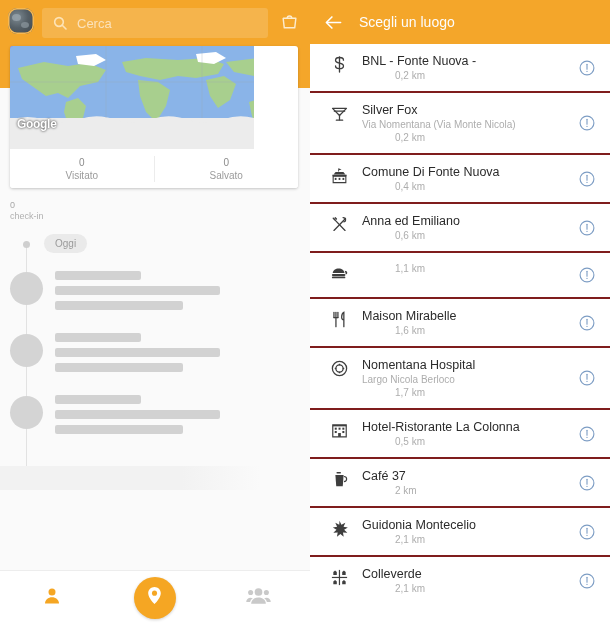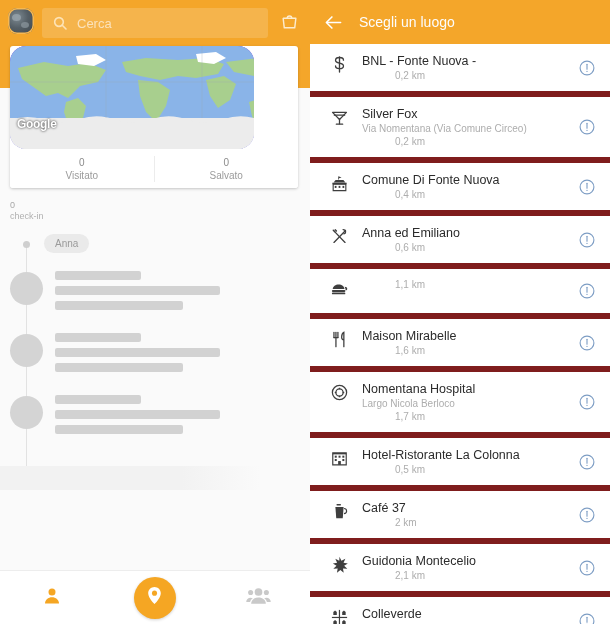--- a/index.html
+++ b/index.html
@@ -71,21 +71,20 @@
     width: 288px; height: 142px;
     background: #ffffff;
     border-radius: 3px;
     box-shadow: 0 1px 3px rgba(0,0,0,.22);
     overflow: hidden;
   }
   .map-img {
     position: relative; width: 244px; height: 103px;
     background: #6d28d9;
     overflow: hidden;
-    border-radius: 16px;
   }
   .map-svg { position: absolute; inset: 0; width: 288px; height: 103px; display:block; }
   .google-wm {
     position: absolute; left: 7px; bottom: 18px;
     font-family: "Liberation Sans", sans-serif;
     font-size: 12px; font-weight: bold; color: #ffffff;
     letter-spacing: -.3px;
     text-shadow: 0 0 2px rgba(0,0,0,.55), 0 0 3px rgba(0,0,0,.45);
   }
   .stats-row {
@@ -179,21 +178,21 @@
     font-size: 14px; color: #fdfdfd;
   }
   .place-list {
     position: absolute; top: 44px; left: 0;
     width: 300px; height: 580px;
     overflow: hidden;
   }
   .place-row {
     display: flex; align-items: flex-start;
     padding: 9px 10px 9px 14px;
-    border-bottom: 6px solid #7f1d1d;
+    border-bottom: 2px solid #7f1d1d;
     min-height: 42px;
   }
   .place-row:last-child { border-bottom: 0; }
   .p-icon {
     flex: 0 0 30px; width: 30px;
     display: flex; align-items: center; justify-content: center;
     padding-top: 2px;
     color: #3e3e3e;
   }
   .p-body { flex: 1 1 auto; padding-left: 8px; min-width: 0; }
@@ -282,21 +281,21 @@
 
     <div class="checkin">
       <div class="checkin-num">0</div>
       <div class="checkin-lbl">check-in</div>
     </div>
 
     <div class="timeline">
       <div class="tl-line"></div>
       <div class="today-row"></div>
       <div class="today-dot"></div>
-      <div class="today-chip">Anna</div>
+      <div class="today-chip">Oggi</div>
 
       <div class="sk-block" style="top:38px;height:60px;">
         <div class="sk-circle" style="top:2px;"></div>
         <div class="sk-bar" style="left:55px; top:1px;  width:86px;"></div>
         <div class="sk-bar" style="left:55px; top:16px; width:165px;"></div>
         <div class="sk-bar" style="left:55px; top:31px; width:128px;"></div>
       </div>
 
       <div class="sk-block" style="top:100px;height:60px;">
         <div class="sk-circle" style="top:2px;"></div>
@@ -385,21 +384,21 @@
           <div class="p-icon">
             <svg viewBox="0 0 24 24" width="19" height="19" fill="none" stroke="#3e3e3e" stroke-width="1.6" stroke-linejoin="round" stroke-linecap="round">
     <path d="M3.2 5.5h17.6L12 14.5z"></path>
     <line x1="12" y1="14.5" x2="12" y2="20"></line>
     <line x1="8" y1="20.4" x2="16" y2="20.4"></line>
     <line x1="5.5" y1="9" x2="18.5" y2="9"></line>
   </svg>
           </div>
           <div class="p-body">
             <div class="p-name">Silver Fox</div>
-            <div class="p-addr">Via Nomentana (Via Comune Circeo)</div>
+            <div class="p-addr">Via Nomentana (Via Monte Nicola)</div>
             <div class="p-dist">0,2 km</div>
           </div>
           <div class="p-info">
             <svg viewBox="0 0 24 24" width="18" height="18" fill="none" stroke="#7d9dc4" stroke-width="1.5" stroke-linecap="round">
     <circle cx="12" cy="12" r="9.2"></circle>
     <line x1="12" y1="7" x2="12" y2="13.6"></line>
     <circle cx="12" cy="16.6" r=".85" fill="#7d9dc4" stroke="none"></circle>
   </svg>
           </div>
         </div>

